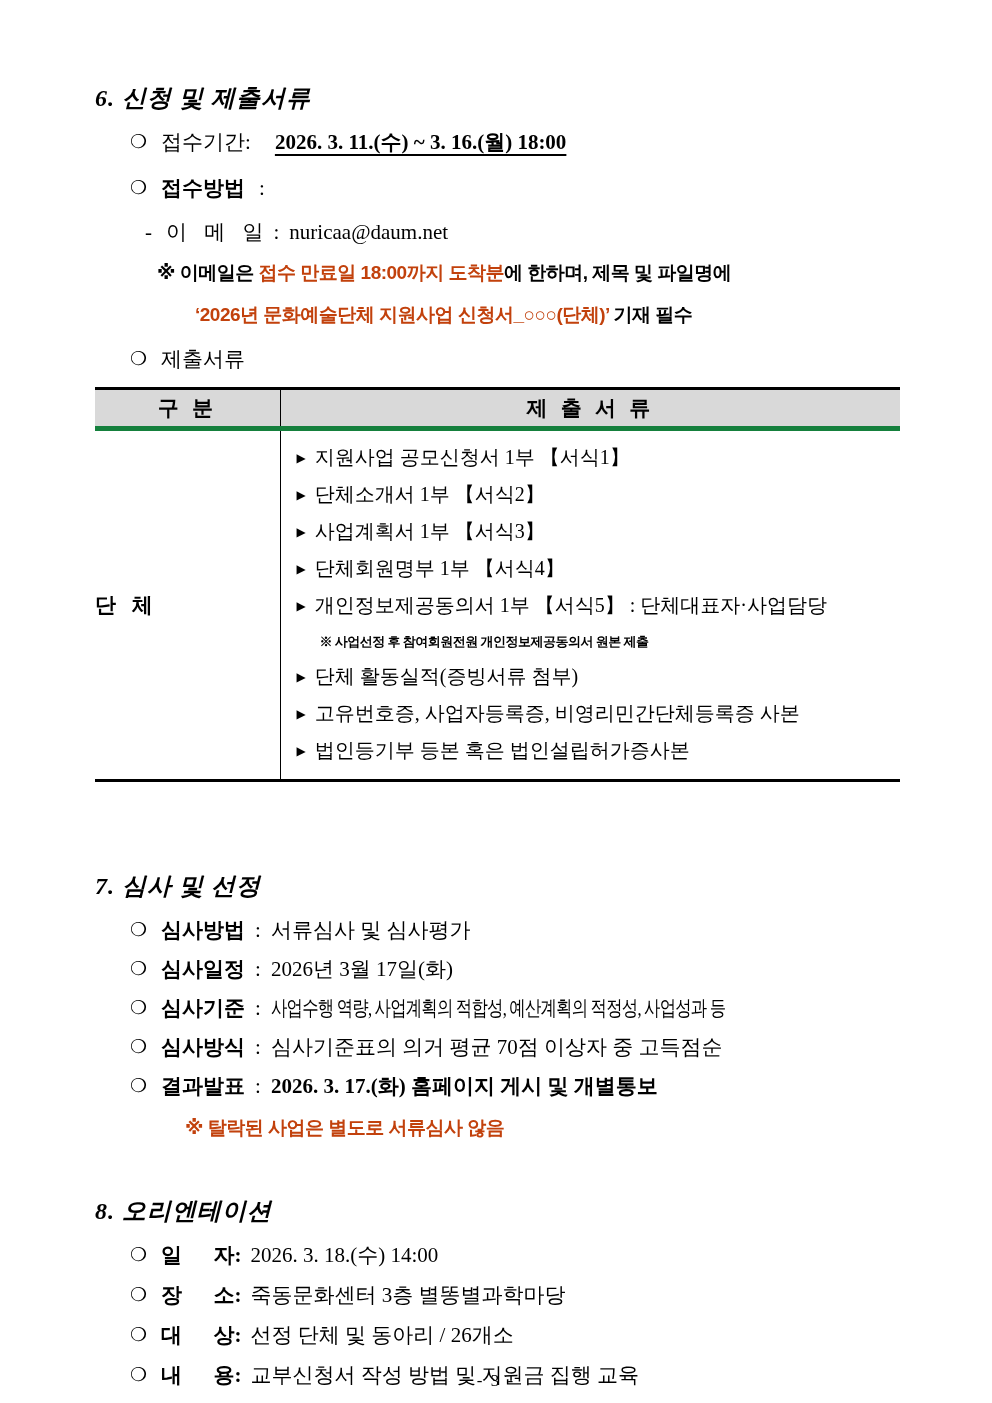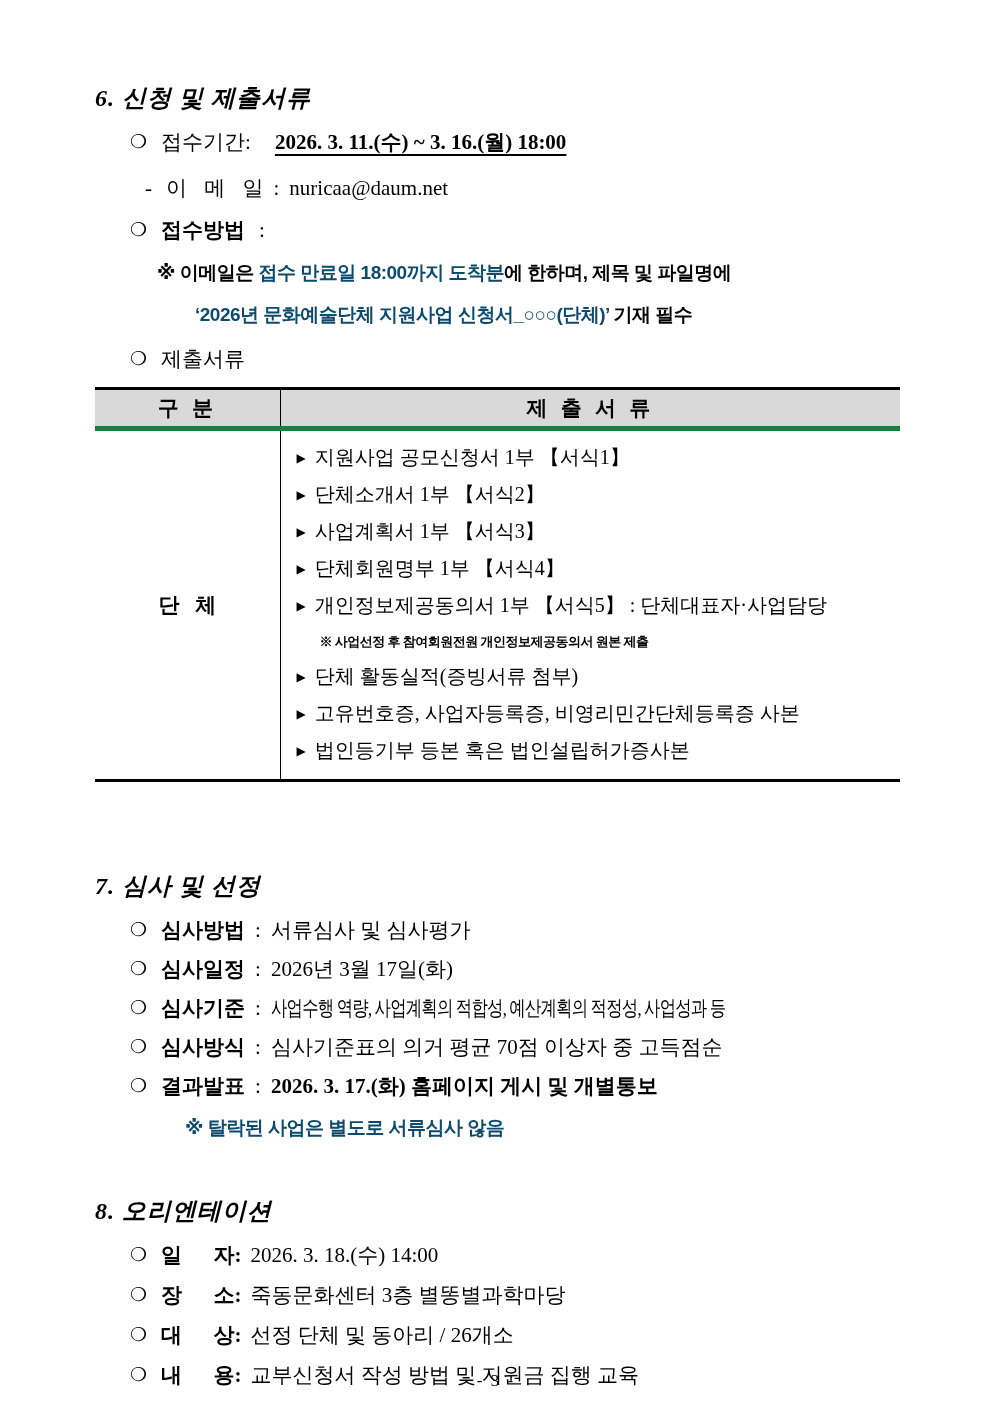--- a/index.html
+++ b/index.html
@@ -30,21 +30,21 @@
   .r-note1   { height: 42px; padding-left: 62px; }
   .r-note2   { height: 43px; padding-left: 100px; }
   .r-submit  { height: 40px; padding-left: 35px; }
   .bullet-circle {
     display: inline-block;
     font-size: 19px;
     margin-right: 14px;
     transform: translateY(-1px);
   }
   .bold { font-weight: bold; }
-  .red  { color: #0c4a6e; }
+  .red  { color: #c2410c; }
   .note-font {
     font-family: "Liberation Sans", "DejaVu Sans", sans-serif;
     font-size: 19px;
     font-weight: bold;
     letter-spacing: -0.5px;
   }
   .u-bold-date {
     font-weight: bold;
     text-decoration: underline;
     text-underline-offset: 5px;
@@ -69,21 +69,21 @@
     height: 40px;
     font-size: 21px;
     font-weight: bold;
     letter-spacing: 4px;
     text-align: center;
     vertical-align: middle;
   }
   .col1 { width: 185px; border-right: 1.5px solid #000; }
   .doc-table td { vertical-align: middle; }
   .row-label-cell {
-    text-align: center;
+    text-align: left;
     font-size: 21px;
     font-weight: bold;
     white-space: pre;
   }
   .docs-cell { padding: 9px 4px 9px 16px; }
   .doc-item { font-size: 20px; line-height: 34px; white-space: nowrap; }
   .doc-item .arr {
     display: inline-block;
     font-size: 12px;
     margin-right: 9px;
@@ -135,26 +135,26 @@
 
 <div class="page">
 
   <div>
     <div class="sec-title">6. 신청 및 제출서류</div>
 
     <div class="row r-period">
       <span class="bullet-circle">❍</span><span class="label-gap">접수기간:</span><span class="u-bold-date">2026. 3. 11.(수) ~ 3. 16.(월) 18:00</span>
     </div>
 
+    <div class="row r-method">
+      <span class="bullet-circle">❍</span><span class="bold label-gap">접수방법</span><span>:</span>
+    </div>
+
     <div class="row r-email">
       <span class="email-dash">-</span><span class="email-label">이 메 일</span><span class="email-colon">:</span><span>nuricaa@daum.net</span>
-    </div>
-
-    <div class="row r-method">
-      <span class="bullet-circle">❍</span><span class="bold label-gap">접수방법</span><span>:</span>
     </div>
 
     <div class="row r-note1 note-font">
       <span>※ 이메일은 </span><span class="red">접수 만료일 18:00까지 도착분</span><span>에 한하며, 제목 및 파일명에</span>
     </div>
 
     <div class="row r-note2 note-font">
       <span class="red">‘2026년 문화예술단체 지원사업 신청서_○○○(단체)’</span><span> 기재 필수</span>
     </div>
 

